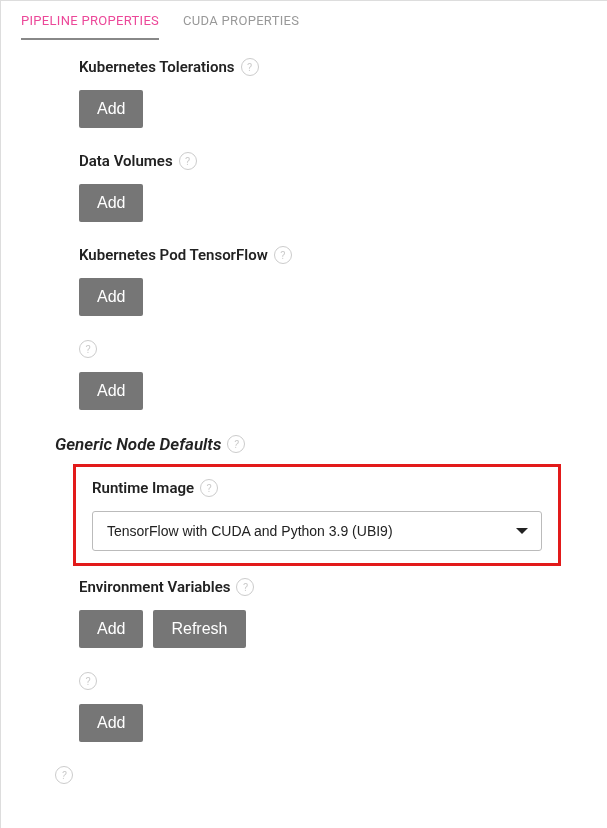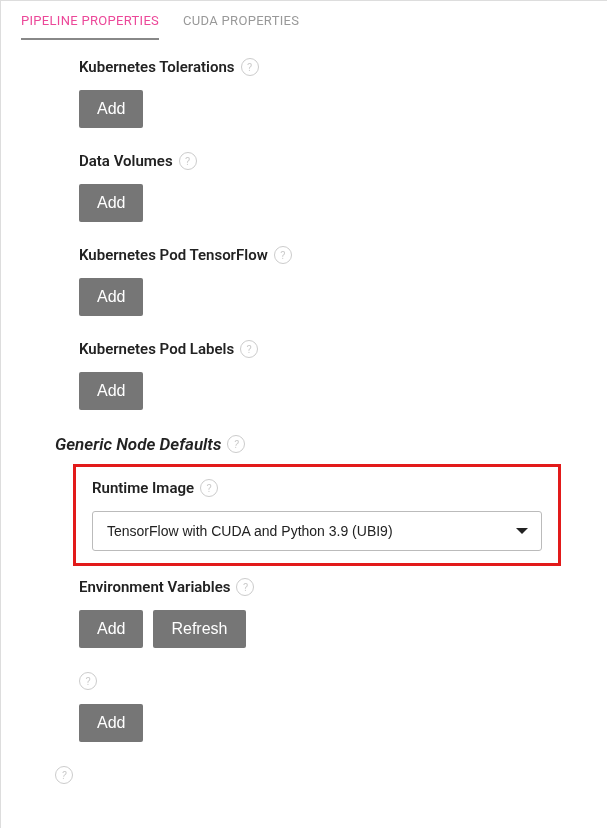--- a/index.html
+++ b/index.html
@@ -153,21 +153,20 @@
 
   <div class="field-label">
     <span>Kubernetes Pod TensorFlow</span>
     <span class="help-icon">?</span>
   </div>
   <div class="btn-row">
     <button class="btn">Add</button>
   </div>
 
   <div class="field-label">
-    <span>Kubernetes Pod Labels</span>
     <span class="help-icon">?</span>
   </div>
   <div class="btn-row">
     <button class="btn">Add</button>
   </div>
 
   <div class="section-title">
     <span>Generic Node Defaults</span>
     <span class="help-icon">?</span>
   </div>

